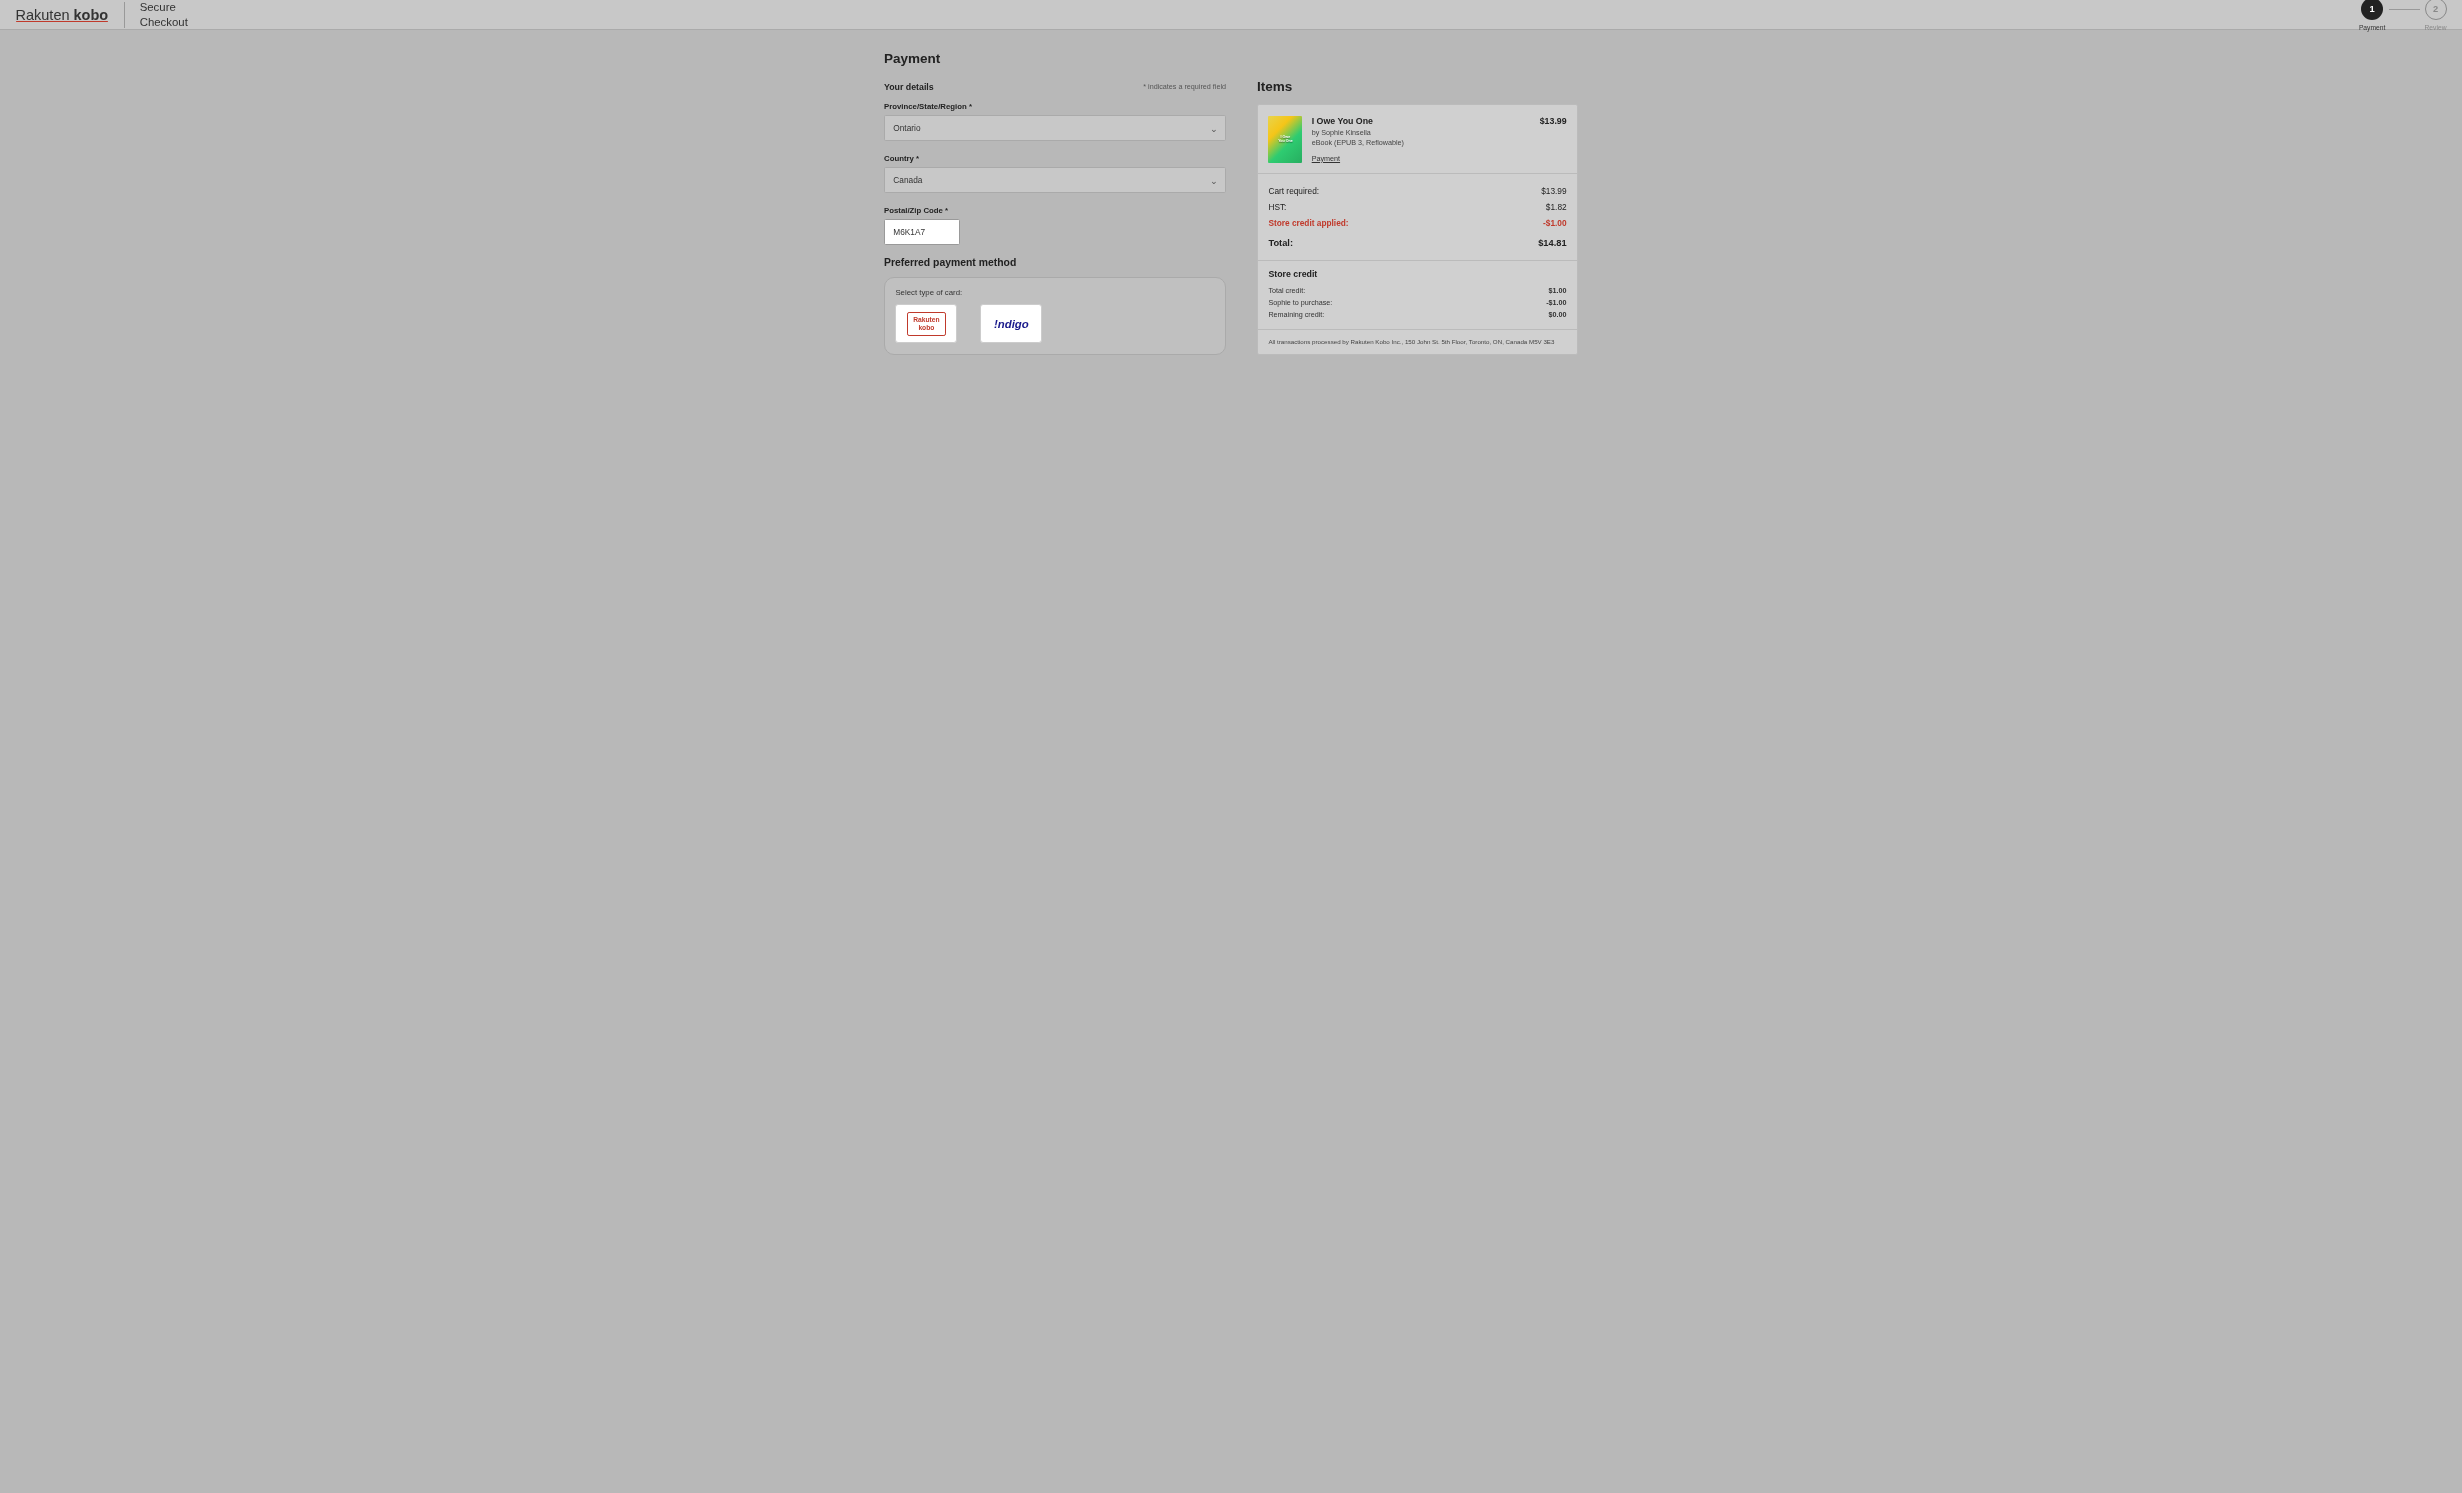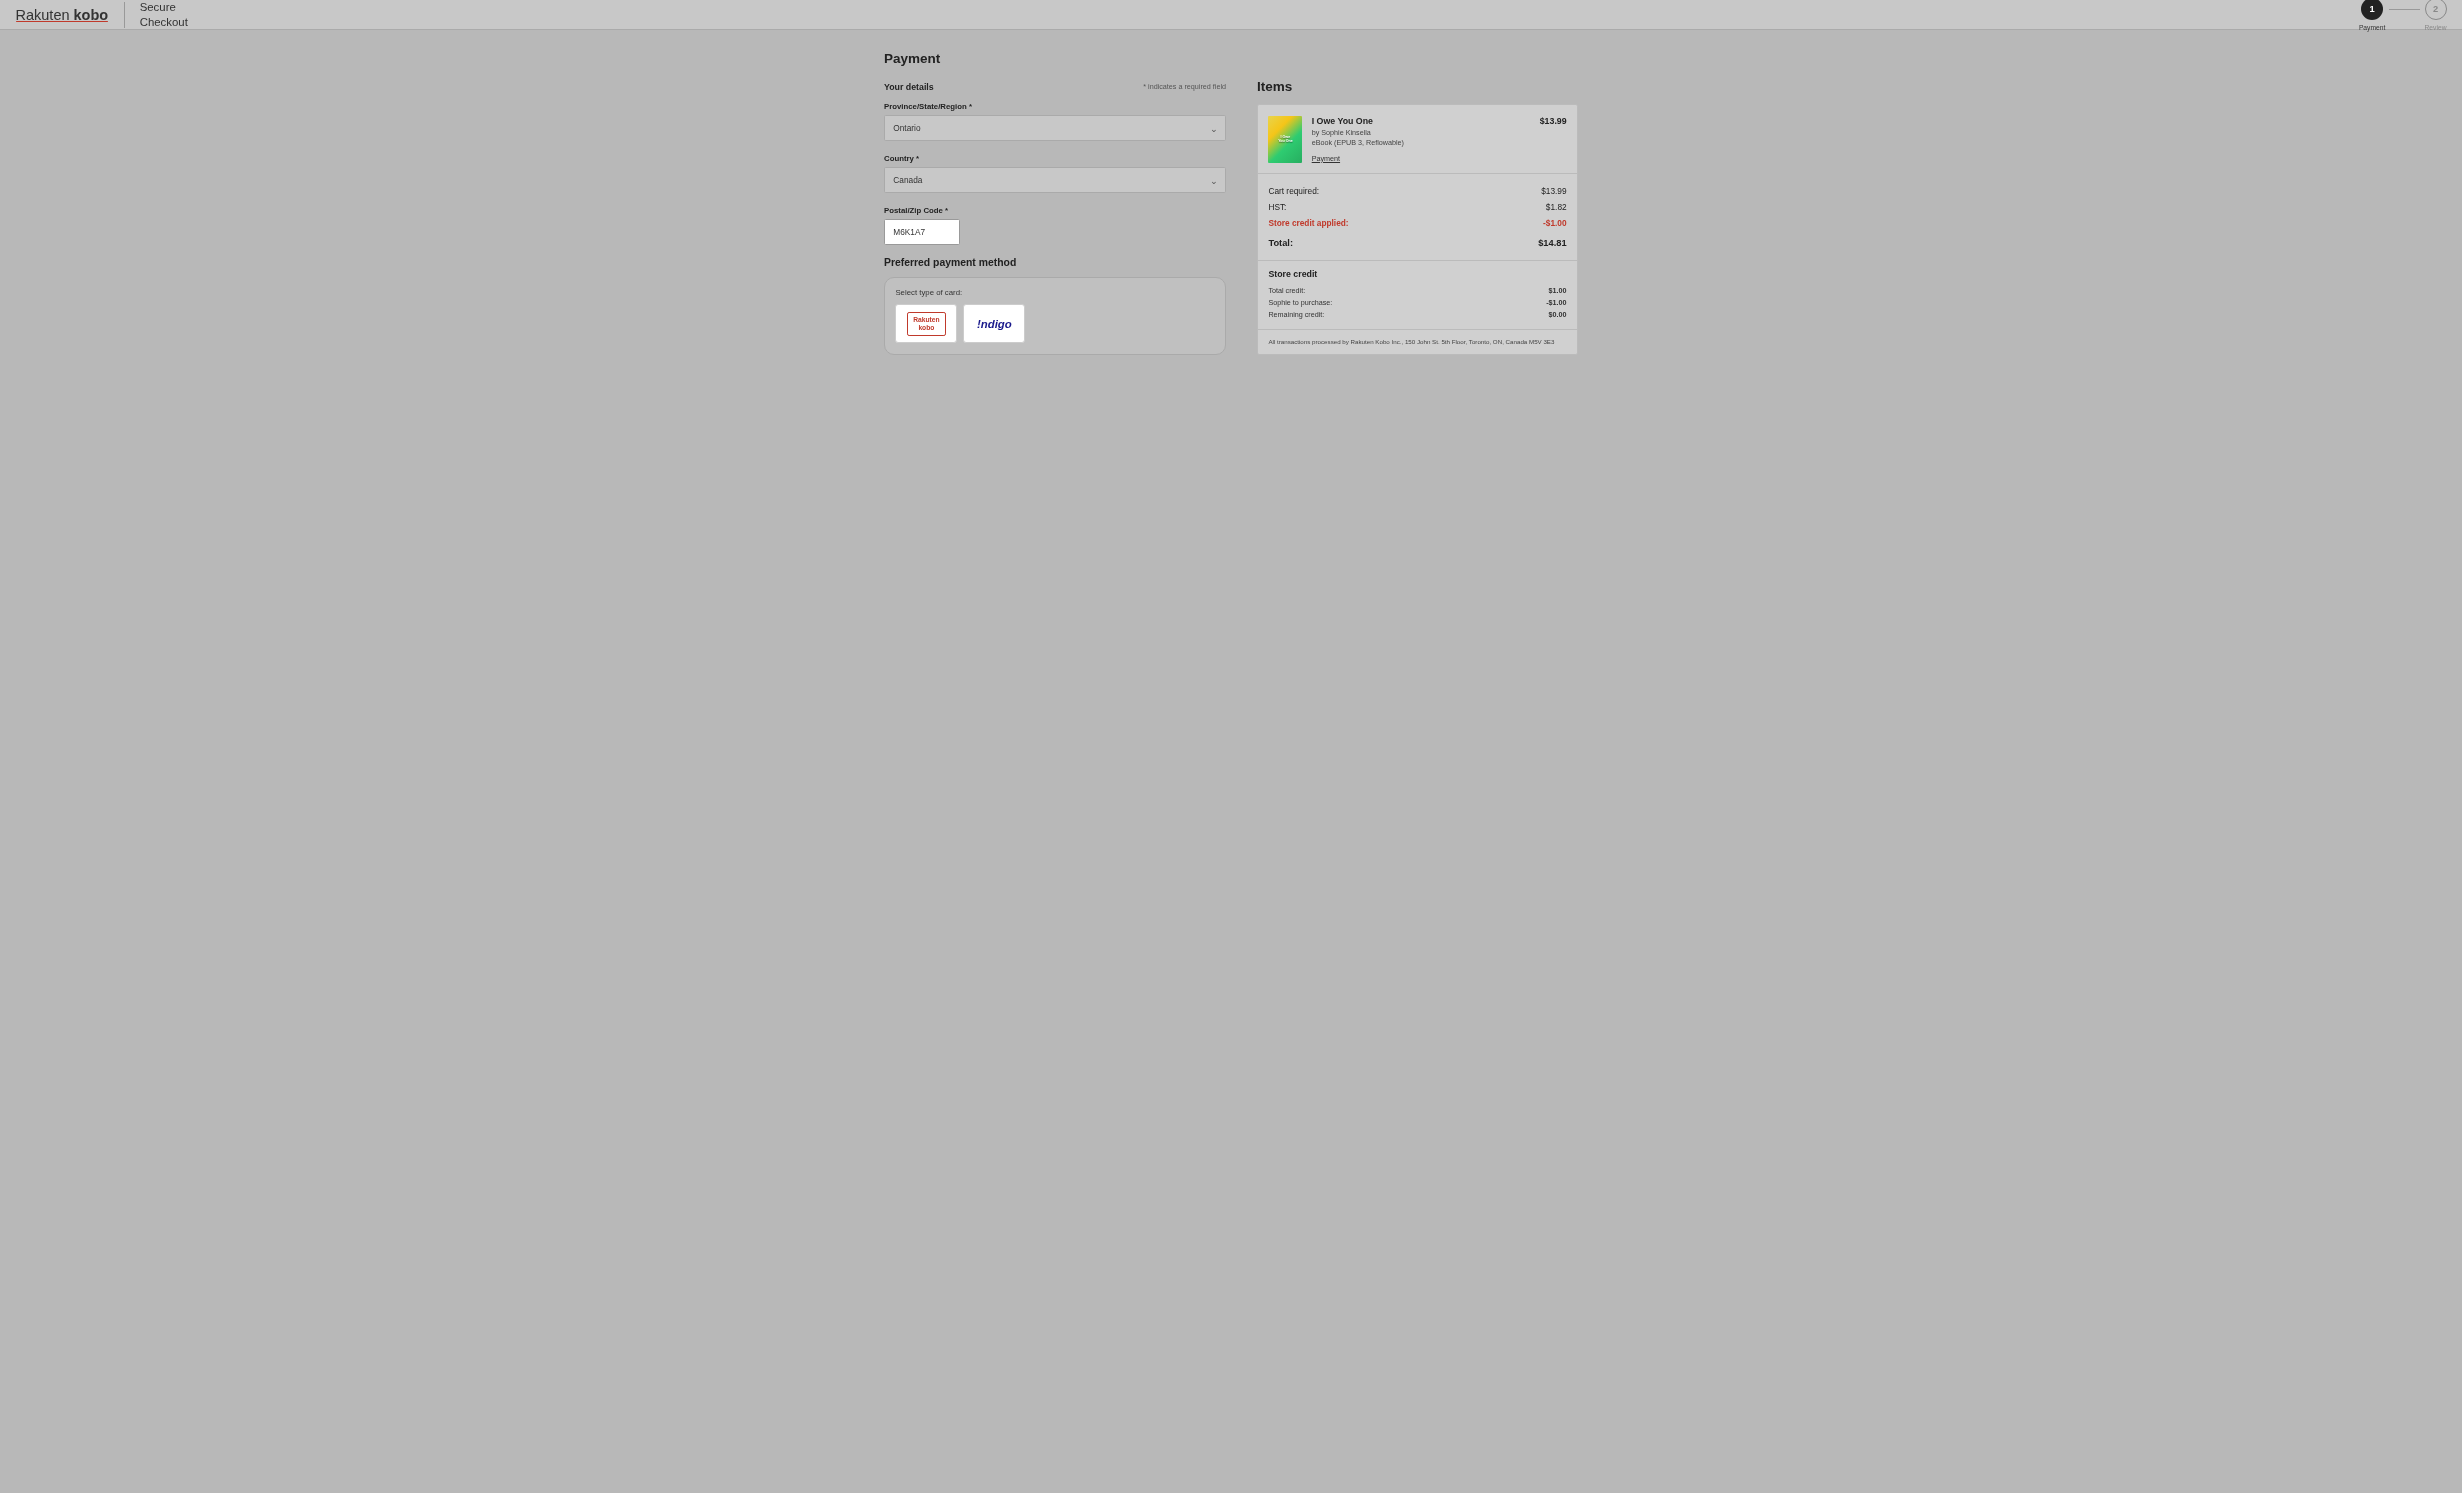--- a/index.html
+++ b/index.html
@@ -183,21 +183,21 @@
       padding: 10.4px;
       max-width: 342px;
     }
     .card-type-label {
       font-size: 7.8px;
       color: #333;
       margin-bottom: 7.2px;
     }
     .card-options {
       display: flex;
-      gap: 6px;
+      gap: 23px;
     }
     .card-option {
       background: #fff;
       border: 1px solid #ccc;
       border-radius: 3.1px;
       width: 62px;
       height: 39px;
       display: flex;
       align-items: center;
       justify-content: center;

